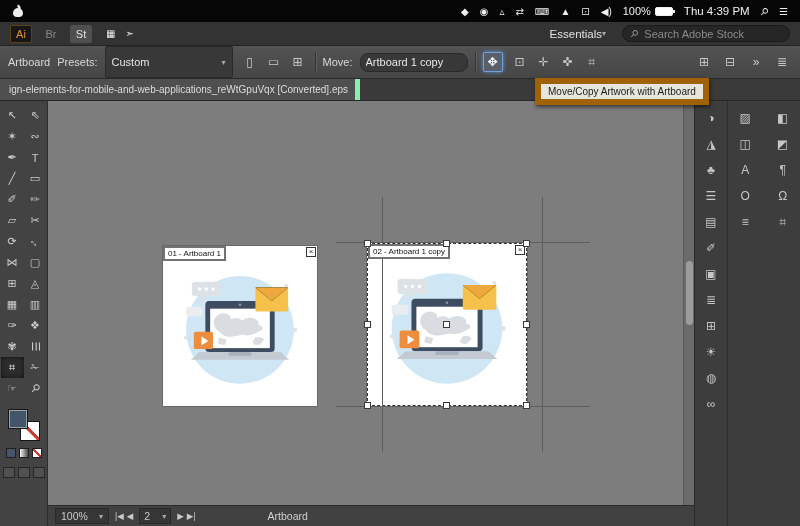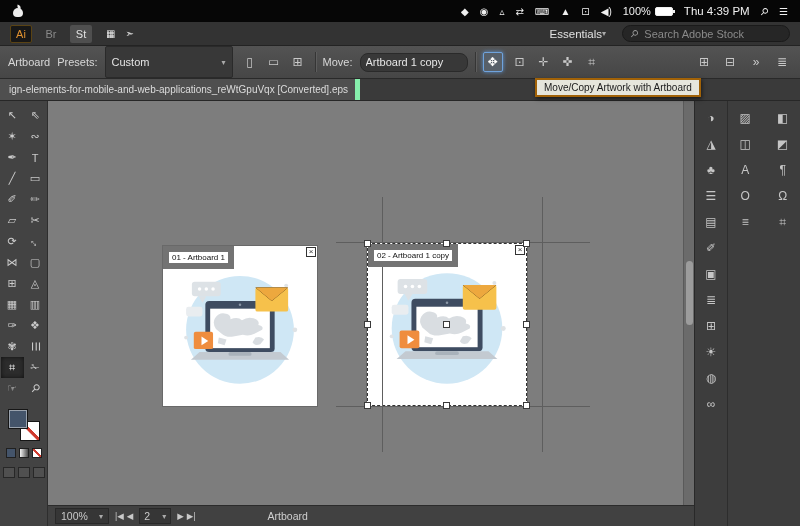--- a/index.html
+++ b/index.html
@@ -46,21 +46,21 @@
   .icon-row { display: flex; gap: 4px; align-items: center; }
   .active-blue { border: 1px solid #6fa3dd; background: #57606a; box-shadow: 0 0 4px rgba(96,156,224,.9); color: #fff; }
   .cb-right { margin-left: auto; display: flex; gap: 6px; align-items: center; }
 
   
   .tabbar { flex: 0 0 22px; background: #3a3a3a; border-bottom: 1px solid #272727; display: flex; align-items: stretch; font-size: 10px; }
   .tab { display: flex; align-items: center; gap: 7px; padding: 0 9px; border-right: 5px solid #86efac; white-space: nowrap; overflow: hidden; color: #dcdcdc; }
   .tab-1 { background: #4f4f4f; max-width: 360px; }
   .tab-2 { background: #454545; font-weight: bold; color: #fff; }
   .tab-close { color: #bbb; font-size: 11px; font-weight: normal; }
-  .tooltip { position: absolute; left: 535px; top: 78px; z-index: 60; background: #e6e6dc; border: 2px solid #a16207; color: #1b1b1b; font-size: 10px; padding: 2px 7px; box-shadow: 1px 2px 4px rgba(0,0,0,.55); white-space: nowrap; }
+  .tooltip { position: absolute; left: 535px; top: 78px; z-index: 60; background: #e6e6dc; border: 6px solid #a16207; color: #1b1b1b; font-size: 10px; padding: 2px 7px; box-shadow: 1px 2px 4px rgba(0,0,0,.55); white-space: nowrap; }
 
   
   .main { flex: 1; display: flex; min-height: 0; }
 
   
   .toolbar { flex: 0 0 48px; background: #434343; border-right: 1px solid #2e2e2e; display: flex; flex-direction: column; align-items: center; padding-top: 4px; }
   .tools { display: grid; grid-template-columns: 23px 23px; }
   .tool { height: 21px; display: flex; align-items: center; justify-content: center; font-size: 11px; color: #cbcbcb; }
   .tool.active { background: #2c2c2c; box-shadow: inset 0 0 4px #101010; color: #fff; }
   .swatches { position: relative; width: 32px; height: 32px; margin-top: 10px; }
@@ -76,21 +76,21 @@
   .draw-modes { display: flex; gap: 3px; margin-top: 9px; }
   .mode { width: 12px; height: 11px; border: 1px solid #272727; background: #505050; }
 
   
   .center { flex: 1; display: flex; flex-direction: column; min-width: 0; }
   .canvas { flex: 1; position: relative; background: #7d7d7d; overflow: hidden; }
 
   .artboard { position: absolute; background: #fff; box-shadow: 0 0 0 1px #696969; }
   #ab1 { left: 115px; top: 145px; width: 154px; height: 160px; }
   #ab2 { left: 319px; top: 142px; width: 160px; height: 163px; border: 1px dashed #333; }
-  .ab-label { position: absolute; top: 0; left: 0; background: #fff; border: 6px solid #737373; font-size: 8px; line-height: 9px; padding: 1px 3px; color: #111; z-index: 5; white-space: nowrap; }
+  .ab-label { position: absolute; top: 0; left: 0; background: #fff; border: 2px solid #737373; font-size: 8px; line-height: 9px; padding: 1px 3px; color: #111; z-index: 5; white-space: nowrap; }
   .ab-close { position: absolute; top: 1px; right: 1px; width: 10px; height: 10px; border: 1px solid #333; background: #fff; color: #333; font-size: 8px; line-height: 8px; text-align: center; z-index: 5; }
   .artwork { position: absolute; inset: 0; width: 100%; height: 100%; }
   .handle { position: absolute; width: 7px; height: 7px; background: #fff; border: 1px solid #3a3a3a; z-index: 6; }
   .guide { position: absolute; background: #5e5e5e; z-index: 1; }
 
   .scrollbar { position: absolute; right: 0; top: 0; bottom: 0; width: 11px; background: #6b6b6b; border-left: 1px solid #5a5a5a; }
   .scroll-thumb { position: absolute; left: 2px; top: 160px; width: 7px; height: 64px; background: #9c9c9c; border-radius: 4px; }
 
   
   .dock { flex: 0 0 106px; background: #3d3d3d; border-left: 1px solid #292929; display: flex; }

